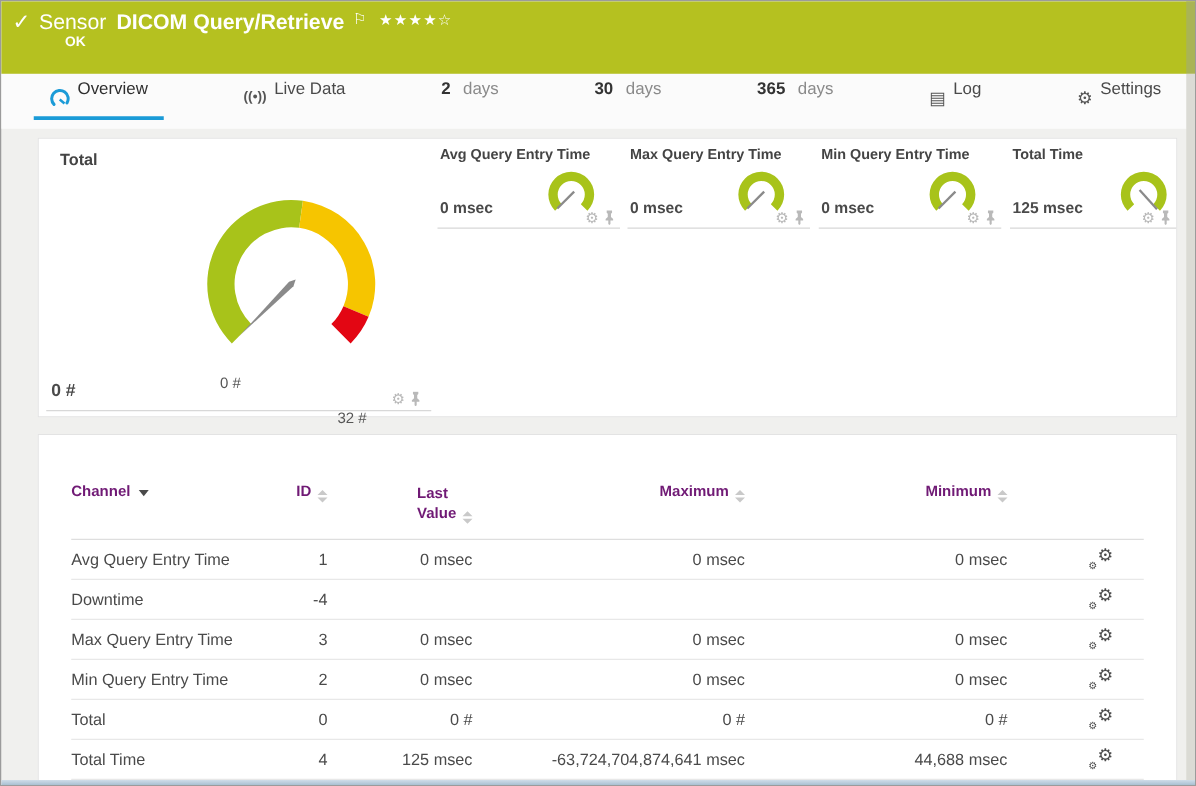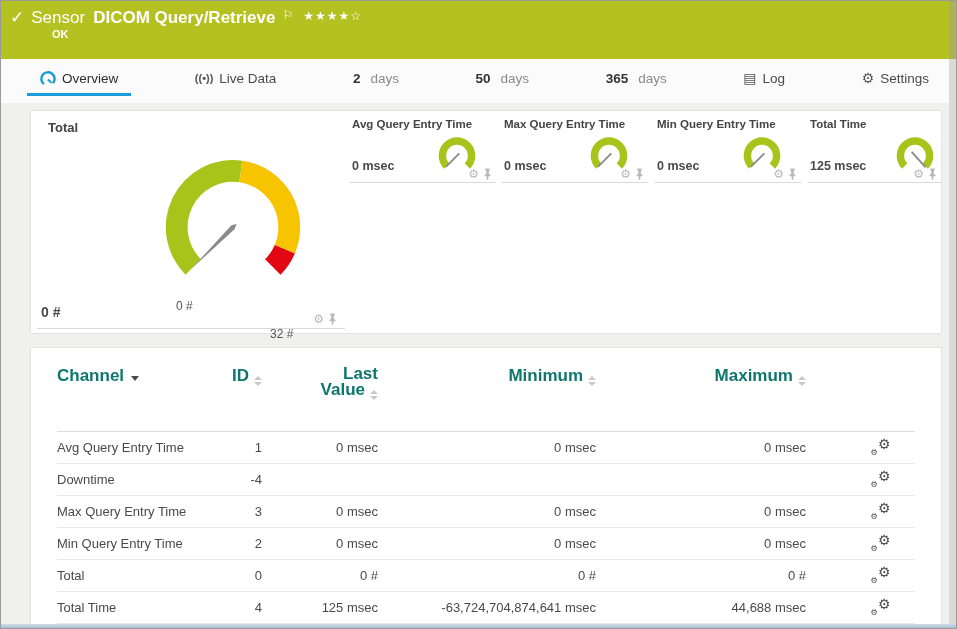--- a/index.html
+++ b/index.html
@@ -18,21 +18,21 @@
   .flag{ font-size:12px; margin-left:7px; margin-top:0; }
   .stars{ font-size:12px; letter-spacing:1px; margin-left:10px; margin-top:1px; cursor:pointer; }
   .ok-status{ position:absolute; left:51px; top:27px; font-size:11px; font-weight:bold; }
   .edge-right-header{ position:absolute; top:0; right:0; width:7px; height:58px; background:#a9b455; }
   
   .tabbar{
     height:44px; background:#fbfbfb; display:flex; align-items:flex-start;
     justify-content:space-between; padding:0 14px 0 26px;
   }
   .tab{
-    display:flex; align-items:center; gap:6px; height:33px; margin-top:4px;
+    display:flex; gap:6px; height:33px; margin-top:4px;
     padding:0 13px; font-size:13.5px; color:#4a4a4a; cursor:pointer;
     border-bottom:3px solid transparent; white-space:nowrap;
   }
   .tab.active{ border-bottom-color:#1b9bd7; color:#2e2e2e; }
   .tab .num{ font-weight:bold; color:#333; }
   .tab .unit{ color:#8a8a8a; margin-left:4px; }
   .ticon{ display:inline-flex; align-items:center; color:#555; }
   .live-glyph{ font-size:11px; font-weight:bold; color:#555; letter-spacing:0; }
   .gear-glyph{ font-size:14px; color:#555; }
   .log-glyph{ font-size:14px; color:#555; }
@@ -62,25 +62,25 @@
   .mini-title{ position:absolute; left:2px; top:7px; font-size:11.5px; font-weight:bold; color:#444; white-space:nowrap; }
   .mini-gauge{ position:absolute; left:82px; top:18px; }
   .mini-value{ position:absolute; left:2px; bottom:9px; font-size:12.5px; font-weight:bold; color:#4a4a4a; }
   .mini-icons{ right:4px; bottom:2px; }
   .mini .needle-end{ display:none; }
   .mini.end .needle-end{ display:inline; }
   .mini.end .needle-start{ display:none; }
   
   .table-panel{ margin-top:13px; height:281px; overflow:hidden; padding:0 26px; }
   .tgrid{ display:grid; grid-template-columns:150px 55px 116px 218px 210px 1fr; align-items:center; }
-  .thead{ padding-top:18px; height:84px; align-items:start;
-          font-size:17px; font-weight:bold; color:#0f766e; border-bottom:1px solid #dedede; }
+  .thead{ padding-top:38px; height:84px; align-items:start;
+          font-size:12px; font-weight:bold; color:#701a75; border-bottom:1px solid #dedede; }
   .th{ cursor:pointer; }
   .th-right{ text-align:right; }
-  .lv-wrap{ margin-left:auto; width:max-content; text-align:right; line-height:16px; }
+  .lv-wrap{ margin-left:auto; width:max-content; text-align:left; line-height:16px; }
   .trow{ height:32px; font-size:13px; color:#4a4a4a; border-bottom:1px solid #e8e8e8; }
   .td-right{ text-align:right; }
   .td-gear{ text-align:center; padding-left:40px; }
   .sort{ display:inline-flex; flex-direction:column; row-gap:2px; margin-left:5px; vertical-align:1px; }
   .sort i{ display:block; width:0; height:0; border-left:4px solid transparent; border-right:4px solid transparent; }
   .sort .up{ border-bottom:4px solid #c9c9c9; }
   .sort .dn{ border-top:4px solid #c9c9c9; }
   .sorted-desc{ display:inline-block; width:0; height:0; margin-left:7px;
     border-left:4.5px solid transparent; border-right:4.5px solid transparent; border-top:5px solid #4a4a4a; }
   .chan-gears{ position:relative; display:inline-block; width:20px; height:18px; cursor:pointer; }
@@ -120,21 +120,21 @@
     </div>
     <div class="tab">
       <span class="ticon live-glyph">((•))</span>
       <span>Live Data</span>
     </div>
     <div class="tab">
       <span class="num">2</span>
       <span class="unit">days</span>
     </div>
     <div class="tab">
-      <span class="num">50</span>
+      <span class="num">30</span>
       <span class="unit">days</span>
     </div>
     <div class="tab">
       <span class="num">365</span>
       <span class="unit">days</span>
     </div>
     <div class="tab">
       <span class="ticon log-glyph">▤</span>
       <span>Log</span>
     </div>
@@ -250,27 +250,27 @@
         <div class="th th-right">
           <div class="lv-wrap">
             <div>Last</div>
             <div><span>Value</span><span class="sort">
                   <i class="up"></i>
                   <i class="dn"></i>
                 </span></div>
           </div>
         </div>
         <div class="th th-right">
-          <span>Minimum</span><span class="sort">
+          <span>Maximum</span><span class="sort">
               <i class="up"></i>
               <i class="dn"></i>
             </span>
         </div>
         <div class="th th-right">
-          <span>Maximum</span><span class="sort">
+          <span>Minimum</span><span class="sort">
               <i class="up"></i>
               <i class="dn"></i>
             </span>
         </div>
         <div></div>
       </div>
 
       <div class="tgrid trow">
         <div>Avg Query Entry Time</div>
         <div class="td-right">1</div>

